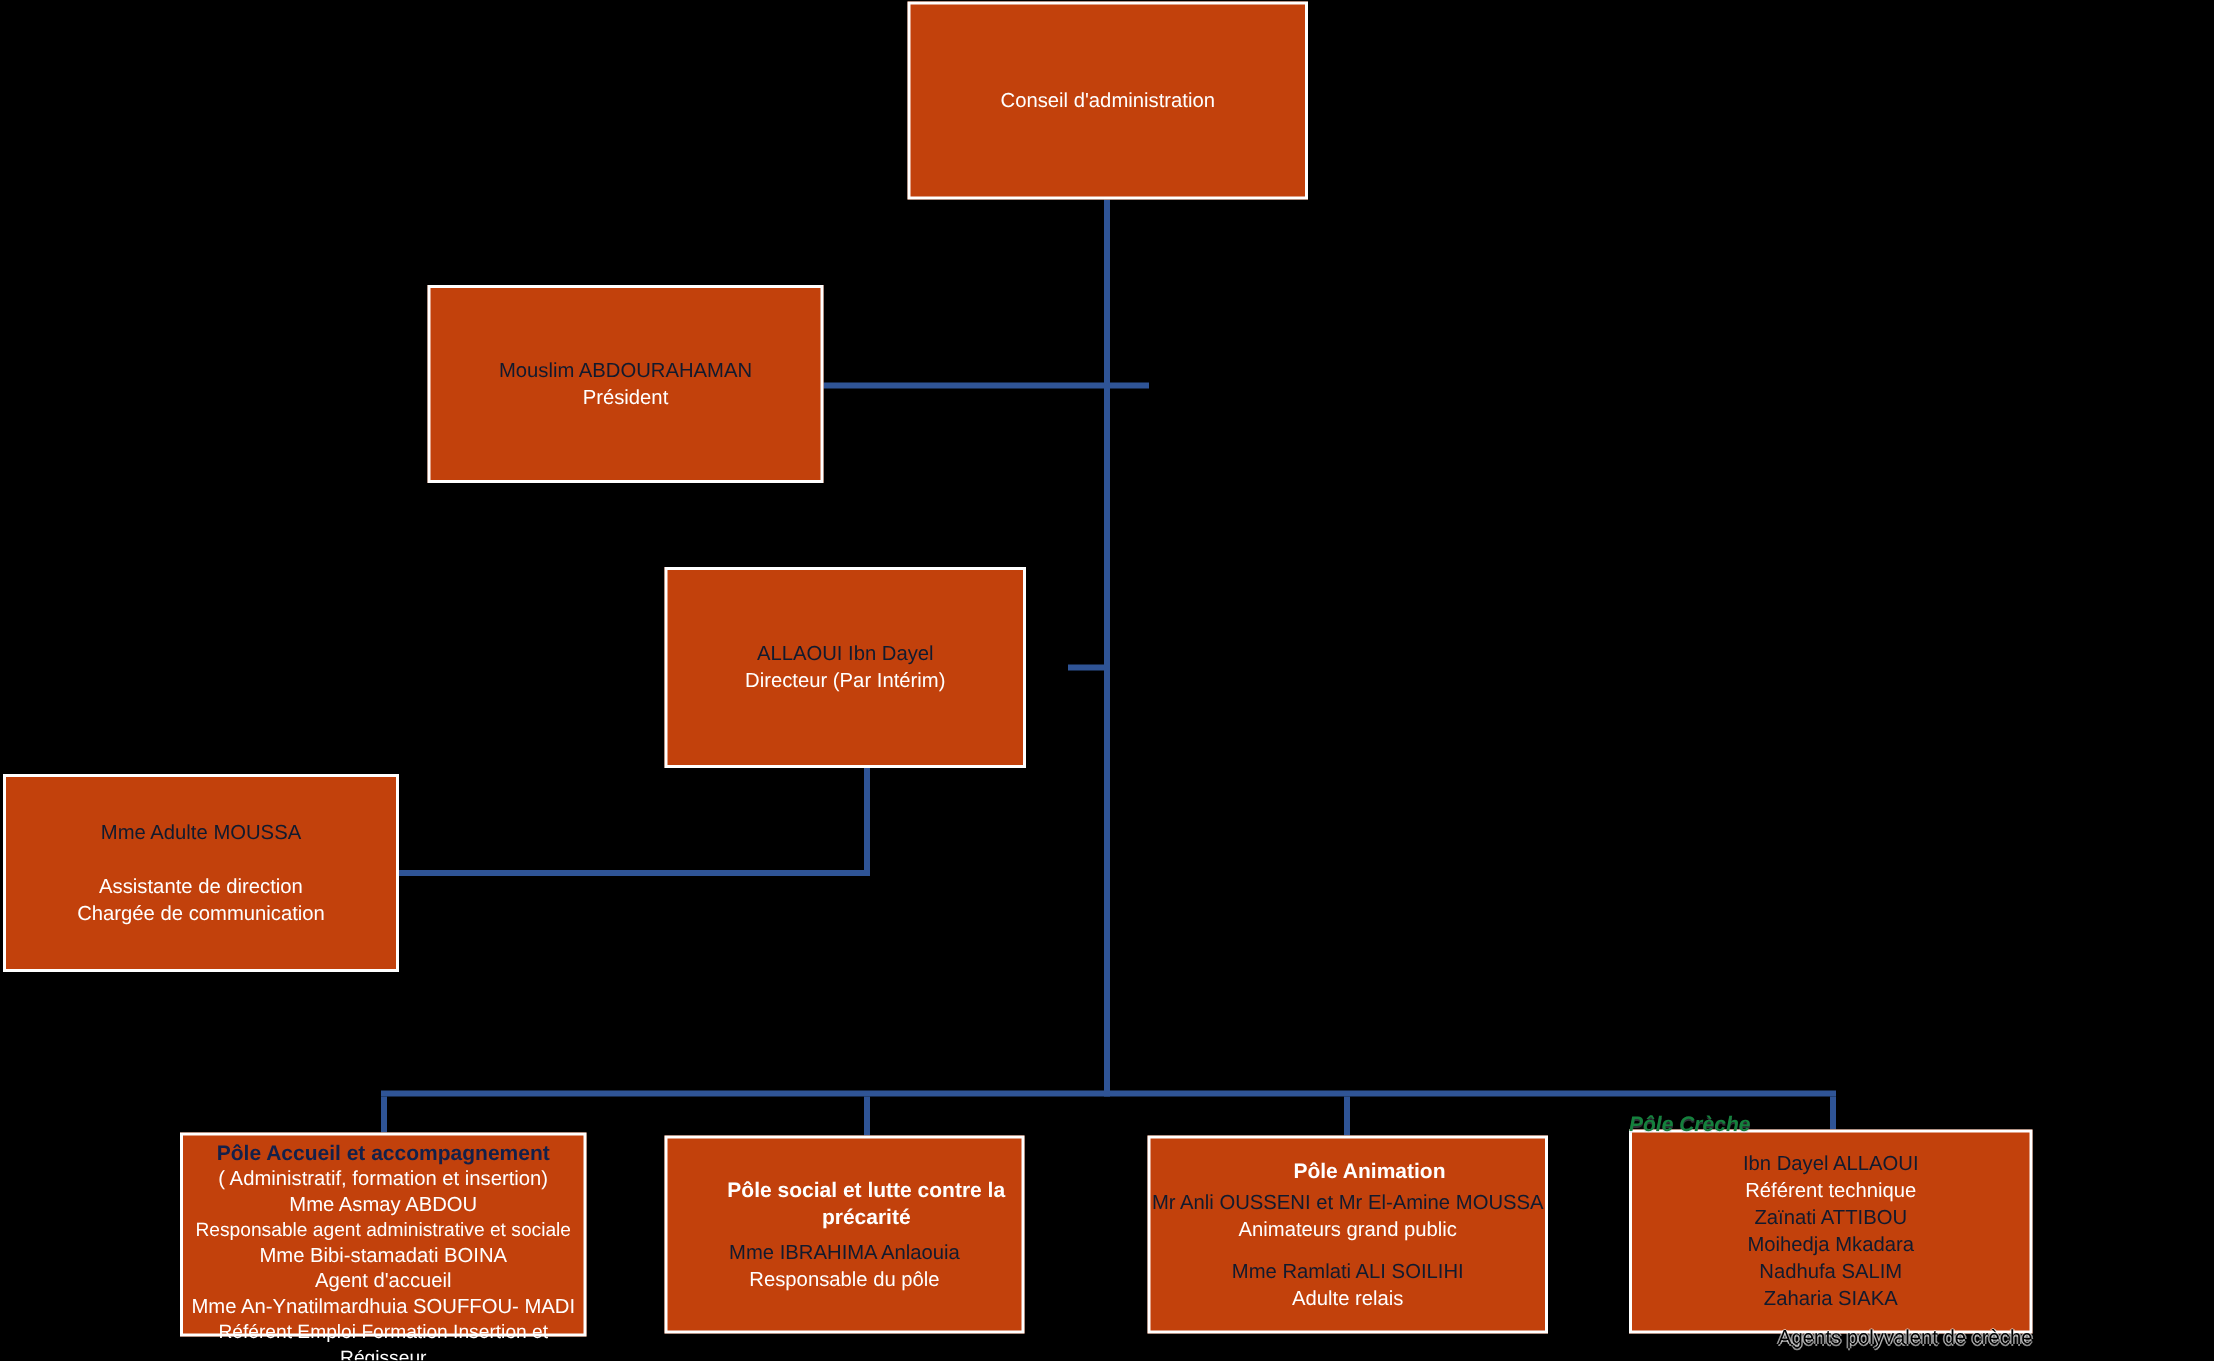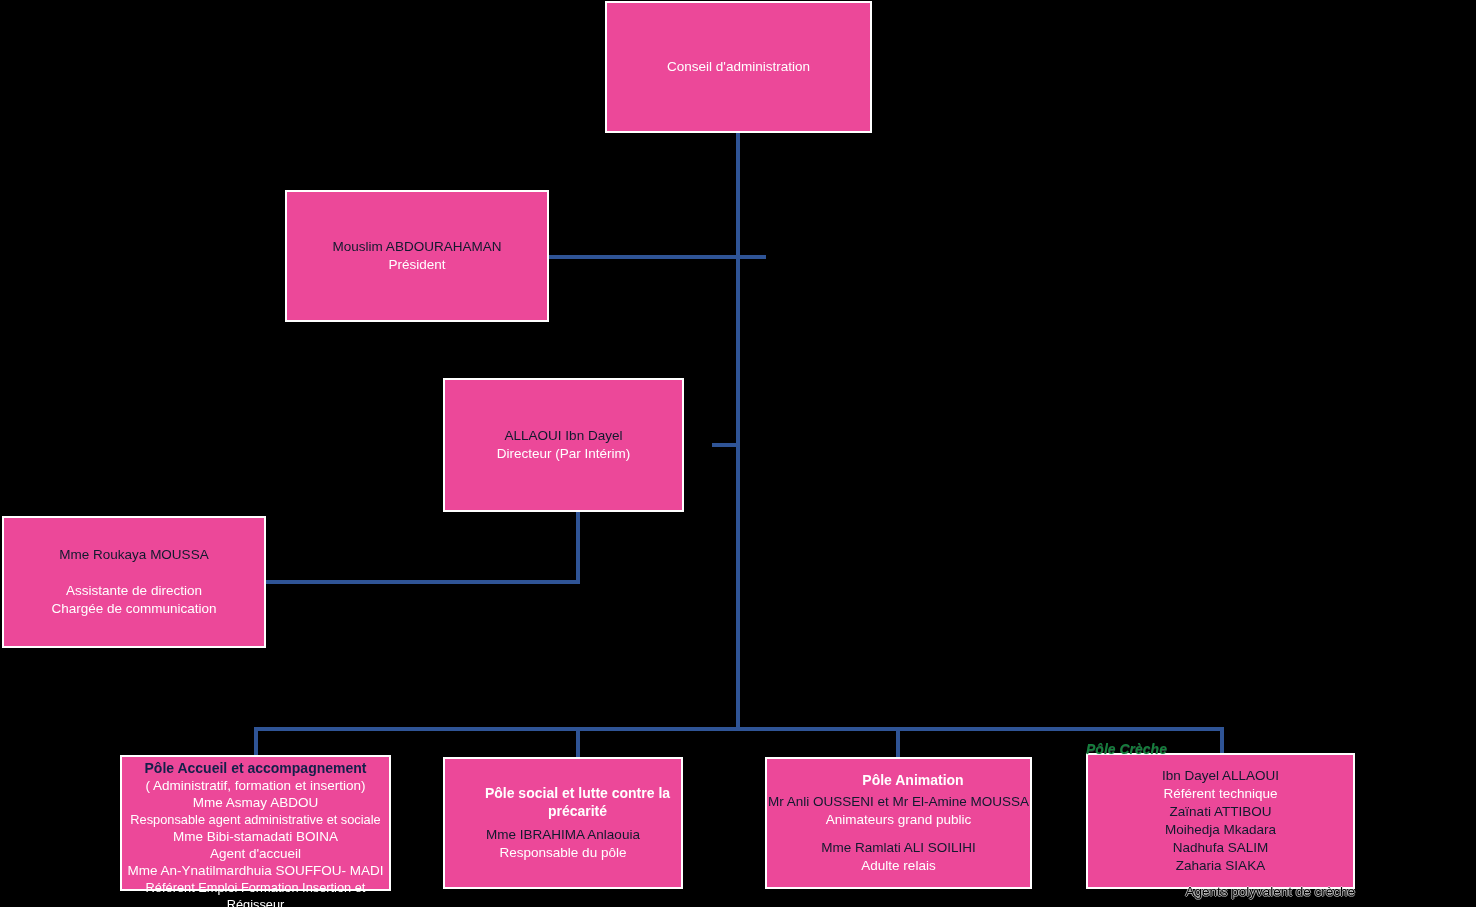--- a/index.html
+++ b/index.html
@@ -5,21 +5,21 @@
   html,body{margin:0;padding:0;background:#000;}
   #canvas{
     position:relative;
     width:1476px;height:907px;
     background:#000000;
     font-family:"Liberation Sans", sans-serif;
     overflow:hidden;
   }
   .box{
     position:absolute;
-    background:#ec4899;
+    background:#c2410c;
     border:2px solid #FFFFFF;
     box-sizing:border-box;
     display:flex;flex-direction:column;
     align-items:center;justify-content:center;
     text-align:center;
     font-size:13.5px;line-height:18px;
     z-index:2;
   }
   .t{width:100%;}
   .name{color:#111A2E;}
@@ -69,21 +69,21 @@
     <div class="t role">Président</div>
   </div>
 
 
   <div class="box" style="left:443px;top:378px;width:241px;height:134px;">
     <div class="t name">ALLAOUI Ibn Dayel</div>
     <div class="t role">Directeur (Par Intérim)</div>
   </div>
 
   <div class="box" style="left:2px;top:516px;width:264px;height:132px;">
-    <div class="t name">Mme Roukaya MOUSSA</div>
+    <div class="t name">Mme Adulte MOUSSA</div>
     <div class="spacer"></div>
     <div class="t role">Assistante de direction</div>
     <div class="t role">Chargée de communication</div>
   </div>
 
   <div class="box tight" style="left:120px;top:755px;width:271px;height:136px;justify-content:flex-start;padding-top:3px;">
     <div class="t bold-dark">Pôle Accueil et accompagnement</div>
     <div class="t role">( Administratif, formation et insertion)</div>
     <div class="t role">Mme Asmay ABDOU</div>
     <div class="t role" style="font-size:12.8px;">Responsable agent administrative et sociale</div>

